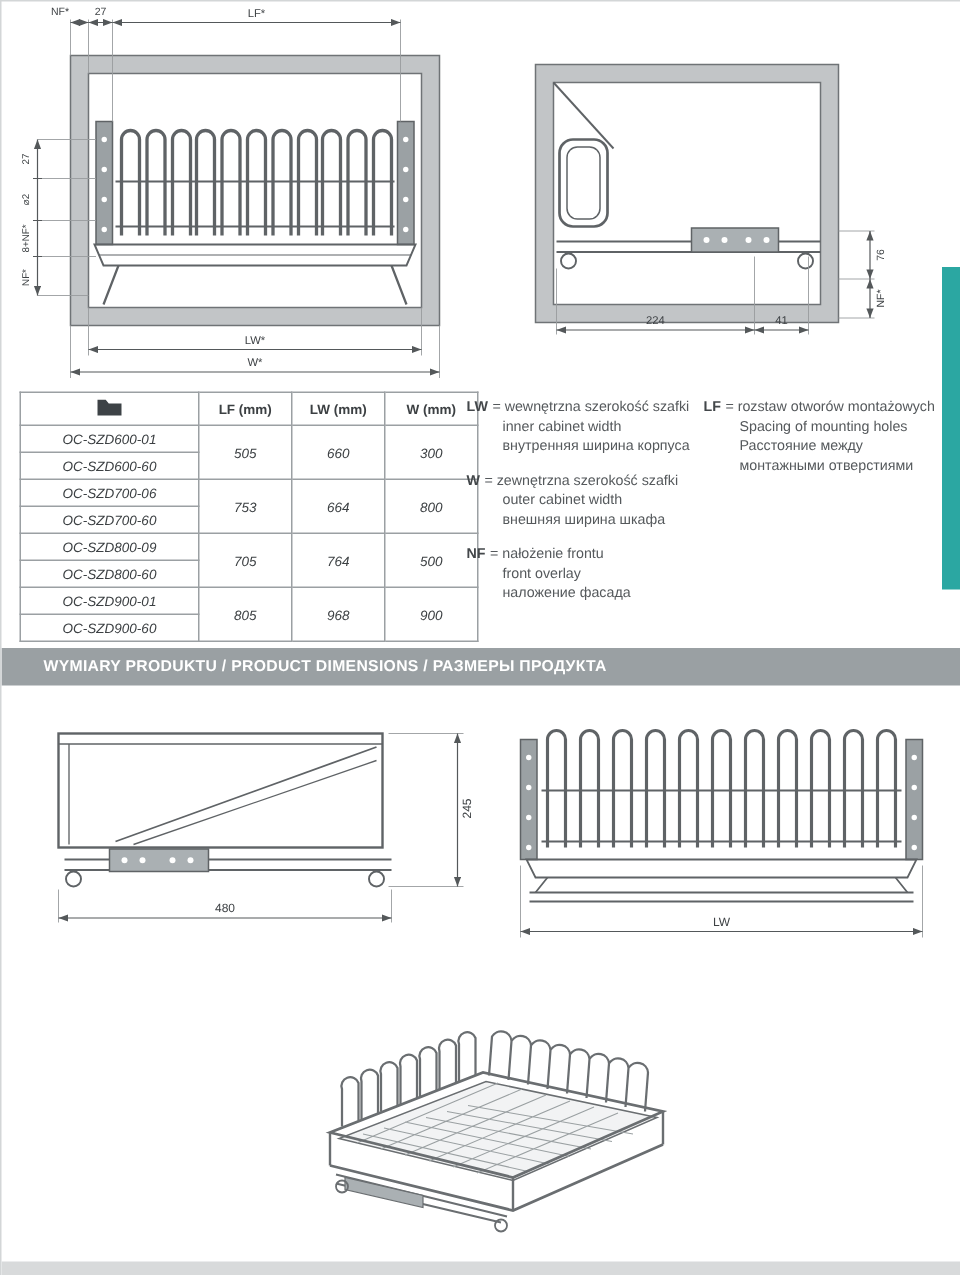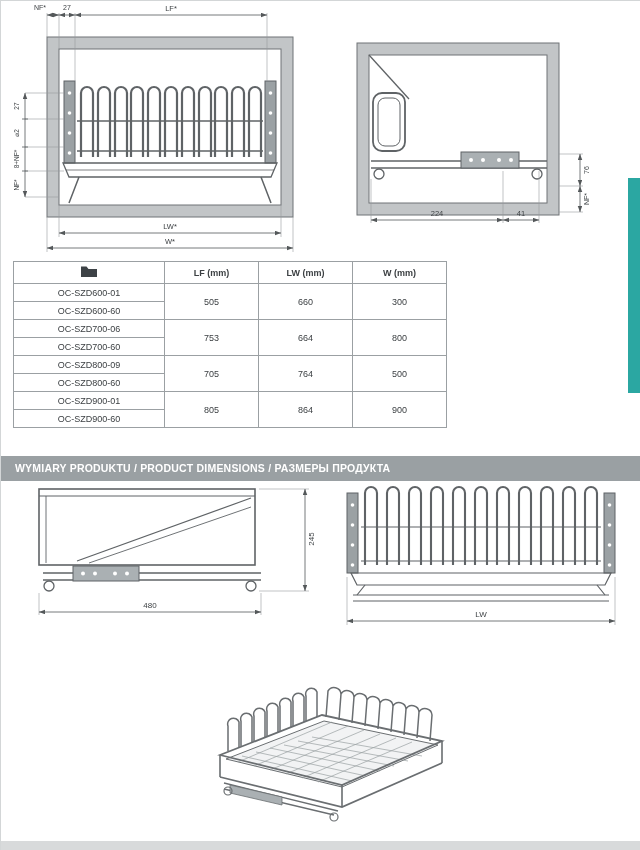--- a/index.html
+++ b/index.html
@@ -3,27 +3,27 @@
 <meta charset="utf-8">
 <style>
   html,body{margin:0;padding:0;}
   body{background:#ffffff;font-family:"Liberation Sans",sans-serif;}
   .page{position:relative;width:640px;height:850px;background:#fff;border:1px solid #d3d6d7;overflow:hidden;}
   .abs{position:absolute;}
   .dim{stroke:#54585a;stroke-width:0.8;fill:none;}
   .ext{stroke:#989c9e;stroke-width:0.6;fill:none;}
   svg text{font-family:"Liberation Sans",sans-serif;fill:#3e4245;}
   table.spec{border-collapse:collapse;font-size:9px;color:#3c4043;background:#fff;}
-  table.spec th,table.spec td{border:1px solid #9ba0a3;text-align:center;vertical-align:middle;padding:0 19px;}
+  table.spec th,table.spec td{border:1px solid #9ba0a3;text-align:center;vertical-align:middle;padding:0 3px;}
   table.spec th{height:21px;font-weight:bold;}
-  table.spec td{height:17px;}
+  table.spec td{height:17px;font-style:italic;}
   .col-code{width:112px;}
   .col-dim{width:55px;}
-  .banner{position:absolute;left:0;top:455px;width:640px;height:25px;background:#9aa0a3;color:#fff;
-          font-weight:bold;font-size:10.5px;line-height:25px;padding-left:14px;letter-spacing:0.2px;box-sizing:border-box;}
+  .banner{position:absolute;left:0;top:431px;width:640px;height:25px;background:#9aa0a3;color:#fff;
+          font-weight:bold;font-size:10.5px;line-height:25px;padding-left:28px;letter-spacing:0.2px;box-sizing:border-box;}
   .legend{font-size:9.5px;color:#55595c;line-height:13px;}
   .legend-item{margin-bottom:10px;}
   .legend .abbr{font-weight:bold;color:#43474a;margin-right:3px;}
   .legend .indent{padding-left:24px;}
   .stripe{position:absolute;left:627px;top:177px;width:13px;height:215px;background:#2ba7a2;}
   .footer{position:absolute;left:0;top:840px;width:640px;height:9px;background:#d8dadb;}
 </style>
 </head>
 <body>
 
@@ -151,30 +151,53 @@
         <td rowspan="2">705</td>
         <td rowspan="2">764</td>
         <td rowspan="2">500</td>
       </tr>
       <tr>
         <td>OC-SZD800-60</td>
       </tr>
       <tr>
         <td>OC-SZD900-01</td>
         <td rowspan="2">805</td>
-        <td rowspan="2">864</td>
+        <td rowspan="2">968</td>
         <td rowspan="2">900</td>
       </tr>
       <tr>
         <td>OC-SZD900-60</td>
       </tr>
     </tbody>
   </table>
 
   <div class="abs legend" style="left:310px;top:264px;width:158px">
+    <div class="legend-item">
+      <div><span class="abbr">LW</span><span>= wewnętrzna szerokość szafki</span></div>
+      <div class="indent">inner cabinet width</div>
+      <div class="indent">внутренняя ширина корпуса</div>
+    </div>
+    <div class="legend-item">
+      <div><span class="abbr">W</span><span>= zewnętrzna szerokość szafki</span></div>
+      <div class="indent">outer cabinet width</div>
+      <div class="indent">внешняя ширина шкафа</div>
+    </div>
+    <div class="legend-item">
+      <div><span class="abbr">NF</span><span>= nałożenie frontu</span></div>
+      <div class="indent">front overlay</div>
+      <div class="indent">наложение фасада</div>
+    </div>
+  </div>
+  <div class="abs legend" style="left:468px;top:264px;width:162px">
+    <div class="legend-item">
+      <div><span class="abbr">LF</span><span>= rozstaw otworów montażowych</span></div>
+      <div class="indent">Spacing of mounting holes</div>
+      <div class="indent">Расстояние между</div>
+      <div class="indent">монтажными отверстиями</div>
+    </div>
   </div>
 
   <div class="stripe" style="background: rgb(43, 167, 162);"></div>
 
   <div class="banner">
     <span>WYMIARY PRODUKTU  / PRODUCT DIMENSIONS / РАЗМЕРЫ ПРОДУКТА</span>
   </div>
 
   <svg class="abs" style="left:14px;top:466px" width="310" height="165" viewBox="0 0 310 165">
     <defs>

